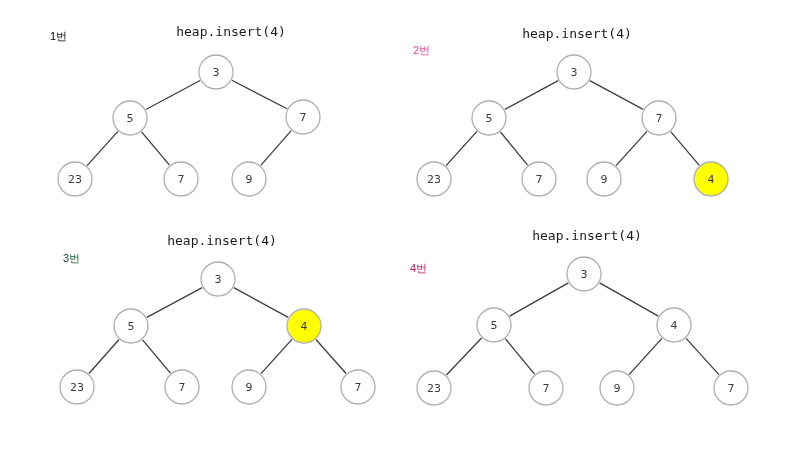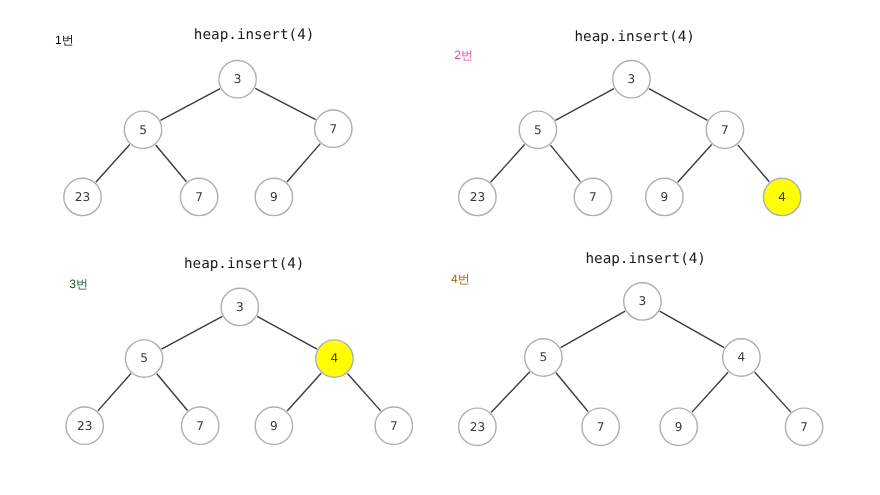--- a/index.html
+++ b/index.html
@@ -185,15 +185,15 @@
 
   <div class="panel-label" style="left: 50px; top: 29px; color: rgb(0, 0, 0);">1번</div>
   <div class="panel-title" style="left: 231px; top: 24px; color: rgb(26, 26, 26);">heap.insert(4)</div>
 
   <div class="panel-label" style="left: 413px; top: 31px; color: #ec4899; margin-top: 12px;">2번</div>
   <div class="panel-title" style="left: 577px; top: 26px; color: rgb(26, 26, 26);">heap.insert(4)</div>
 
   <div class="panel-label" style="left: 63px; top: 251px; color: #14532d;">3번</div>
   <div class="panel-title" style="left: 222px; top: 233px; color: rgb(26, 26, 26);">heap.insert(4)</div>
 
-  <div class="panel-label" style="left: 410px; top: 246px; color: #a16207;">4번</div>
+  <div class="panel-label" style="left: 410px; top: 261px; color: #be185d;">4번</div>
   <div class="panel-title" style="left: 587px; top: 228px; color: rgb(26, 26, 26);">heap.insert(4)</div>
 </div>
 
 </body></html>

